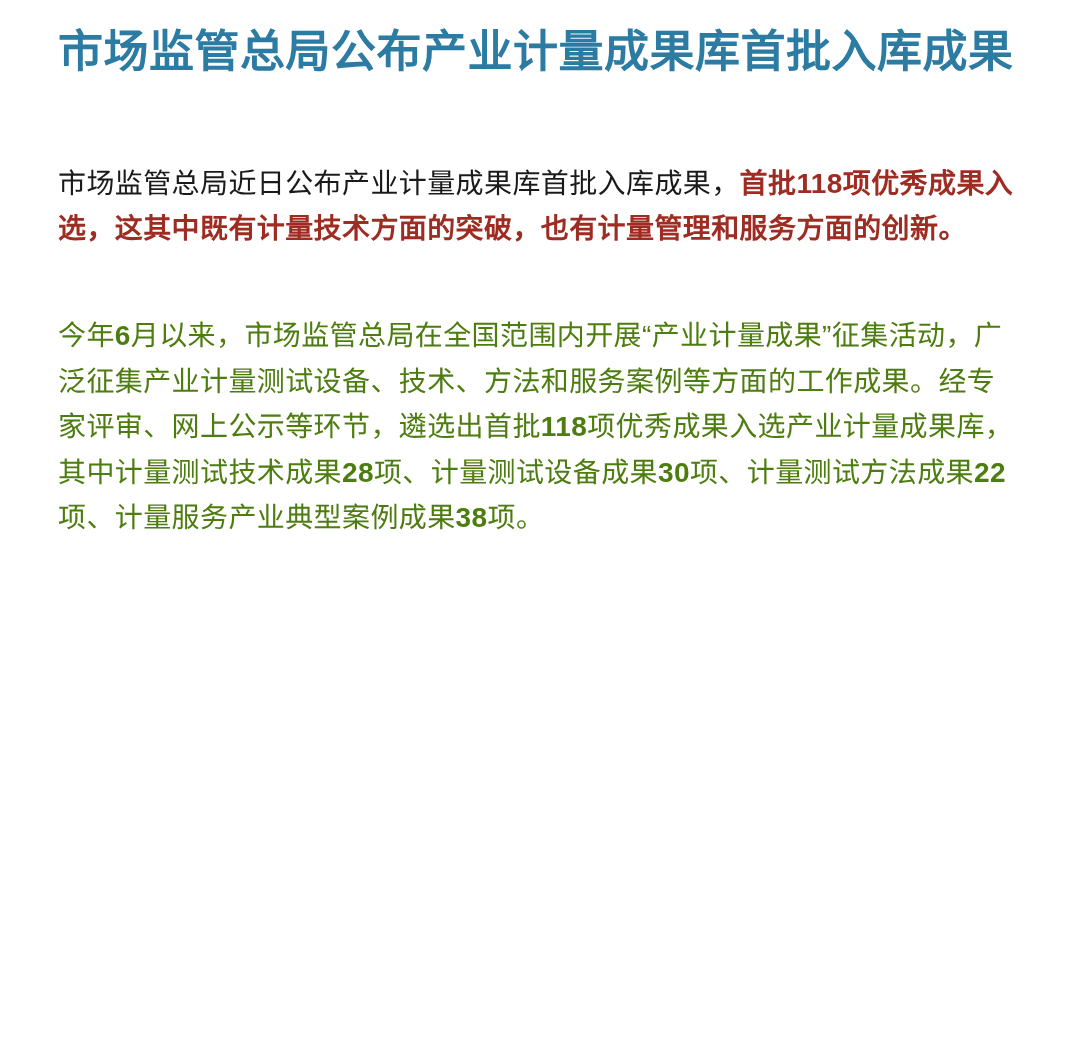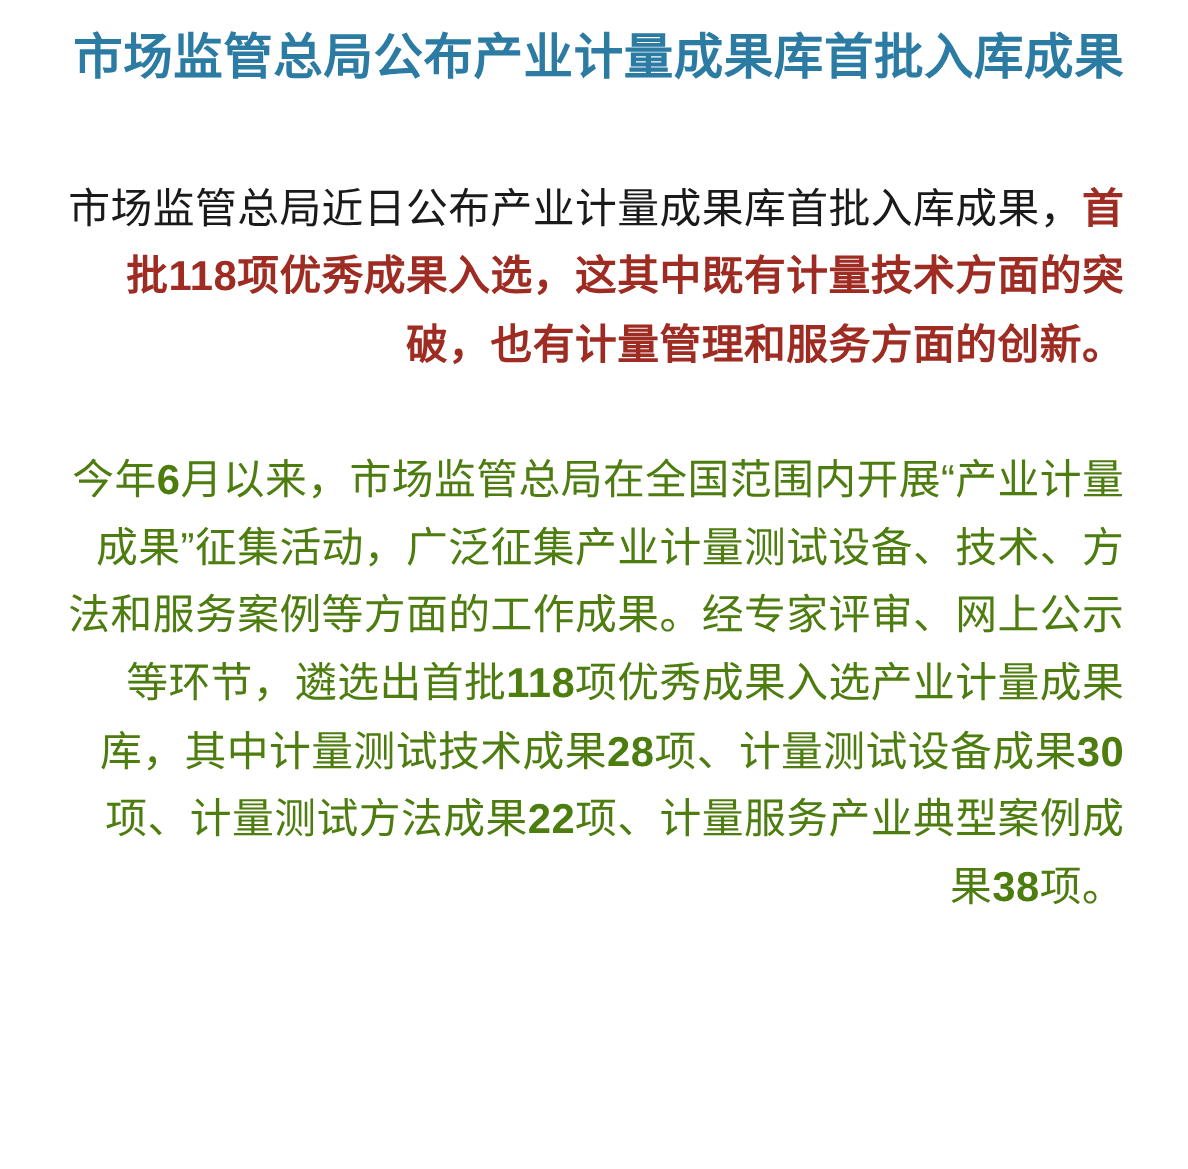--- a/index.html
+++ b/index.html
@@ -10,33 +10,32 @@
   body {
     width: 1080px;
     min-height: 1063px;
     font-family: "Liberation Sans", "DejaVu Sans", sans-serif;
     -webkit-font-smoothing: antialiased;
   }
   .article {
     width: 1080px;
     box-sizing: border-box;
     padding: 22px 58px 10px 58px;
-    text-align: right;
   }
   .article-title {
     color: #2b7ba3;
     font-size: 45px;
     font-weight: bold;
     line-height: 1.35;
     letter-spacing: 0.5px;
     margin: 0 0 0 0;
     padding: 0;
   }
   .para {
-    font-size: 38px;
+    font-size: 28px;
     line-height: 1.62;
     letter-spacing: 0.4px;
     margin: 0;
     padding: 0;
   }
   .para-1 {
     color: #1a1a1a;
     margin-top: 78px;
   }
   .para-2 {

